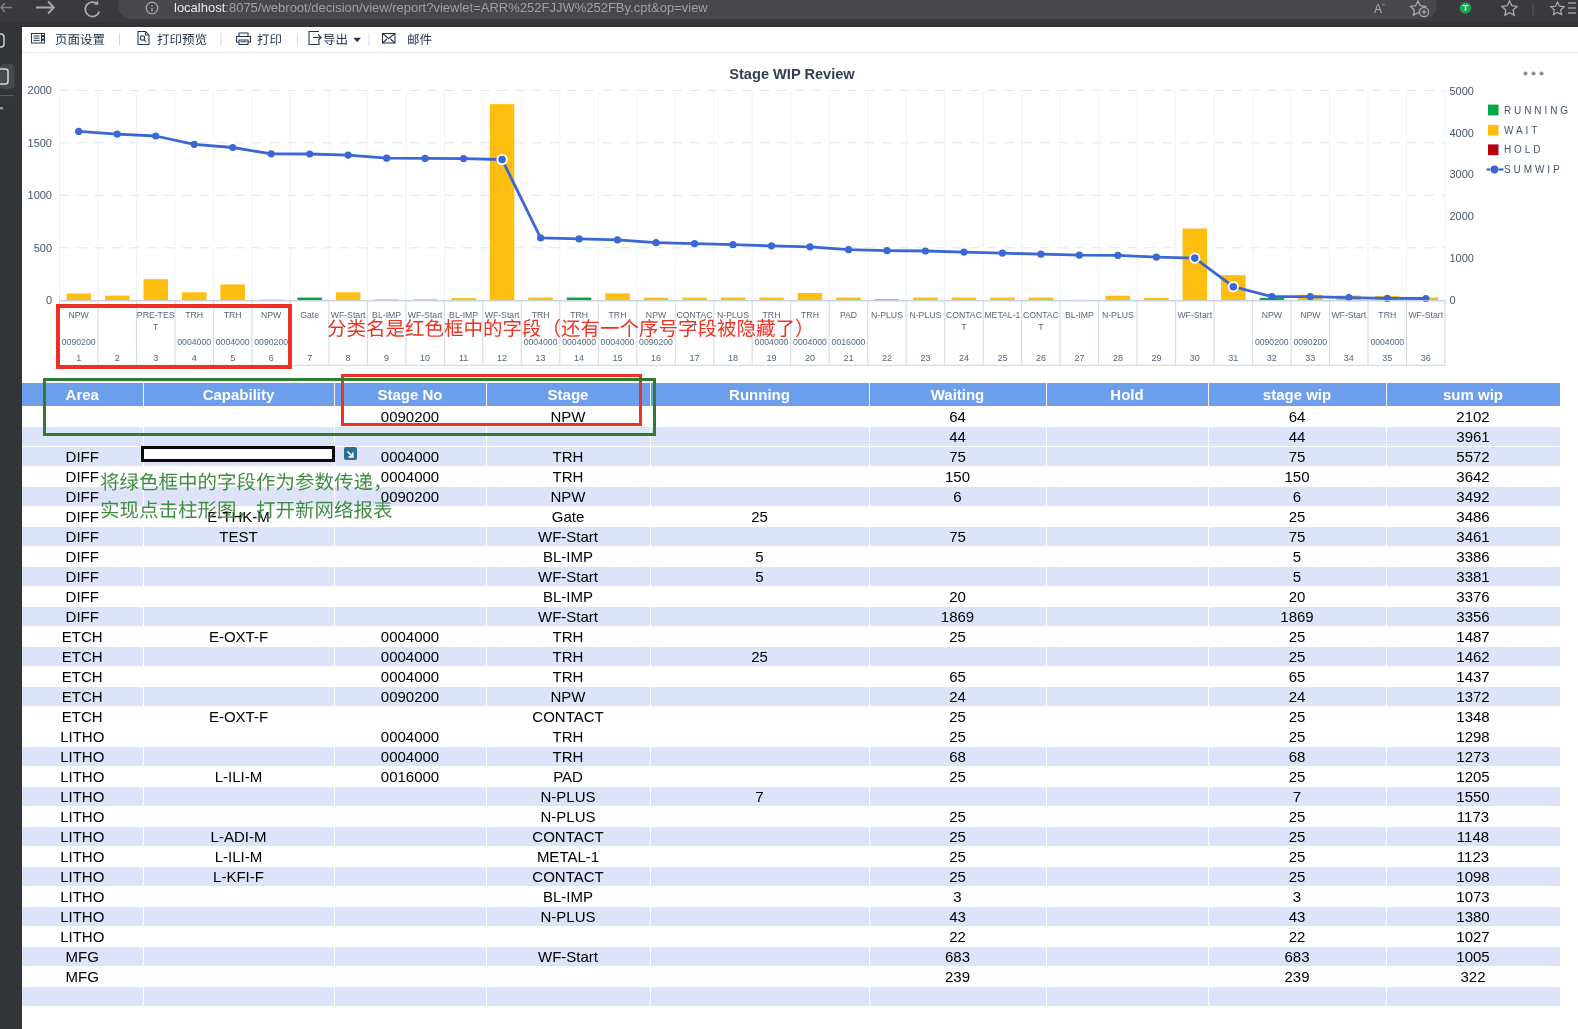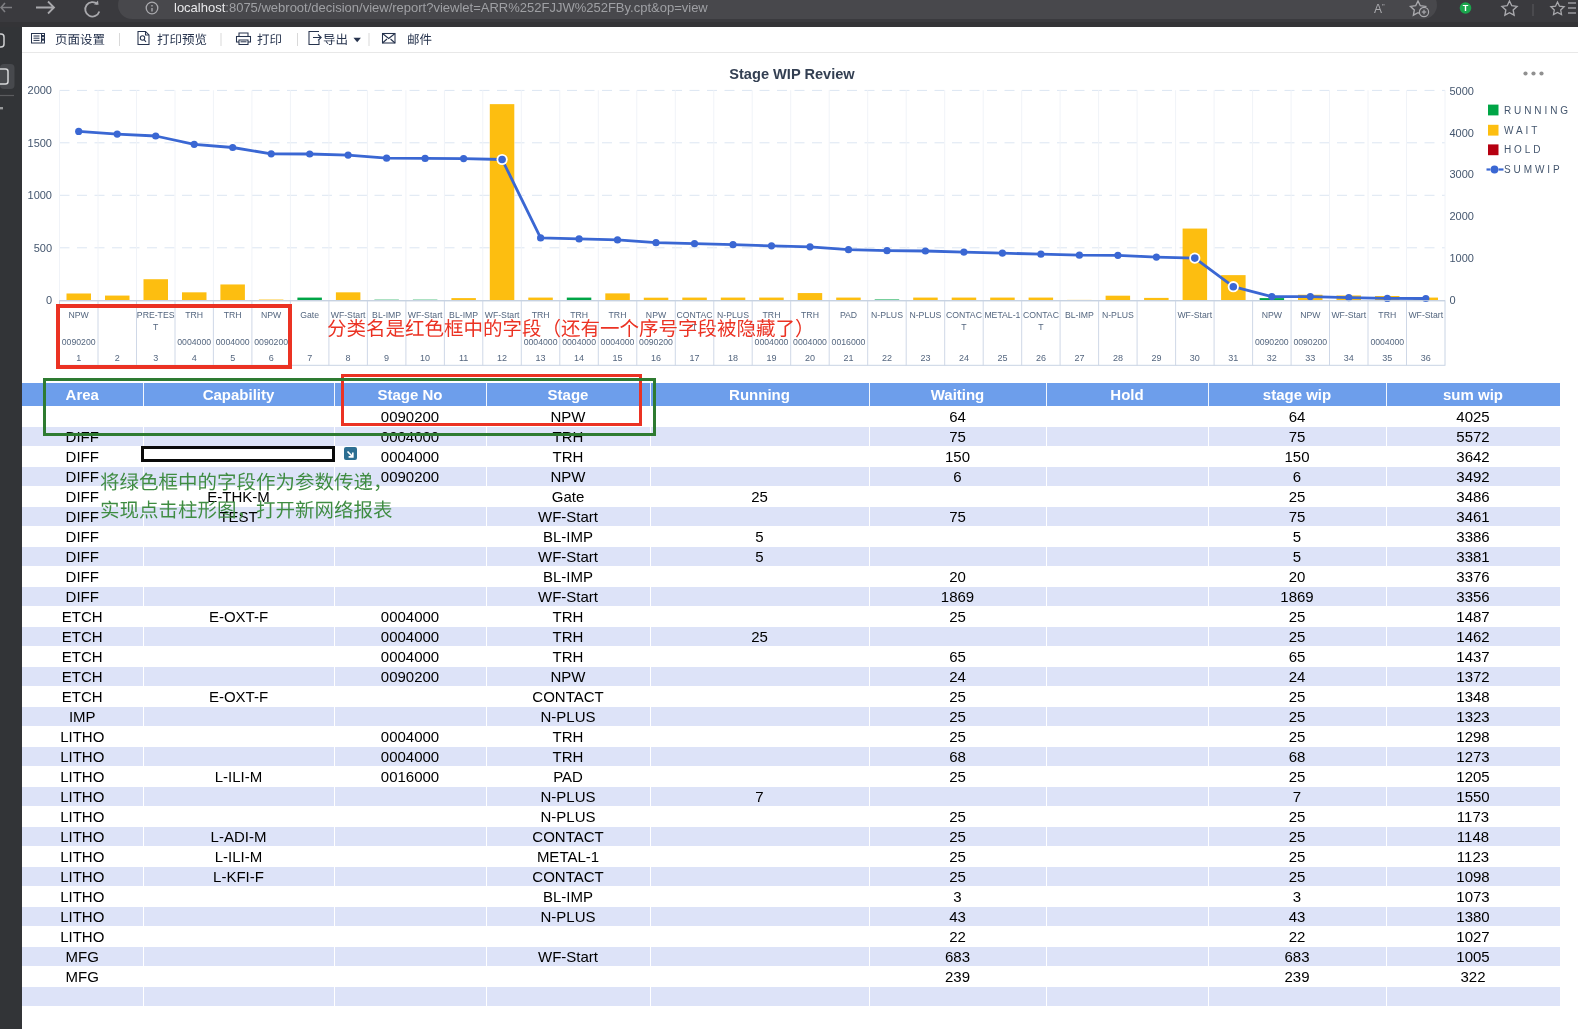--- a/index.html
+++ b/index.html
@@ -311,21 +311,32 @@
         </tr>
         <tr>
           <td></td>
           <td></td>
           <td>0090200</td>
           <td>NPW</td>
           <td></td>
           <td>64</td>
           <td></td>
           <td>64</td>
-          <td>4025</td>
+          <td>2102</td>
+        </tr>
+        <tr class="e">
+          <td></td>
+          <td></td>
+          <td></td>
+          <td></td>
+          <td></td>
+          <td>44</td>
+          <td></td>
+          <td>44</td>
+          <td>3961</td>
         </tr>
         <tr class="e">
           <td>DIFF</td>
           <td></td>
           <td>0004000</td>
           <td>TRH</td>
           <td></td>
           <td>75</td>
           <td></td>
           <td>75</td>
@@ -466,31 +477,20 @@
         <tr>
           <td>ETCH</td>
           <td>E-OXT-F</td>
           <td></td>
           <td>CONTACT</td>
           <td></td>
           <td>25</td>
           <td></td>
           <td>25</td>
           <td>1348</td>
-        </tr>
-        <tr class="e">
-          <td>IMP</td>
-          <td></td>
-          <td></td>
-          <td>N-PLUS</td>
-          <td></td>
-          <td>25</td>
-          <td></td>
-          <td>25</td>
-          <td>1323</td>
         </tr>
         <tr>
           <td>LITHO</td>
           <td></td>
           <td>0004000</td>
           <td>TRH</td>
           <td></td>
           <td>25</td>
           <td></td>
           <td>25</td>

